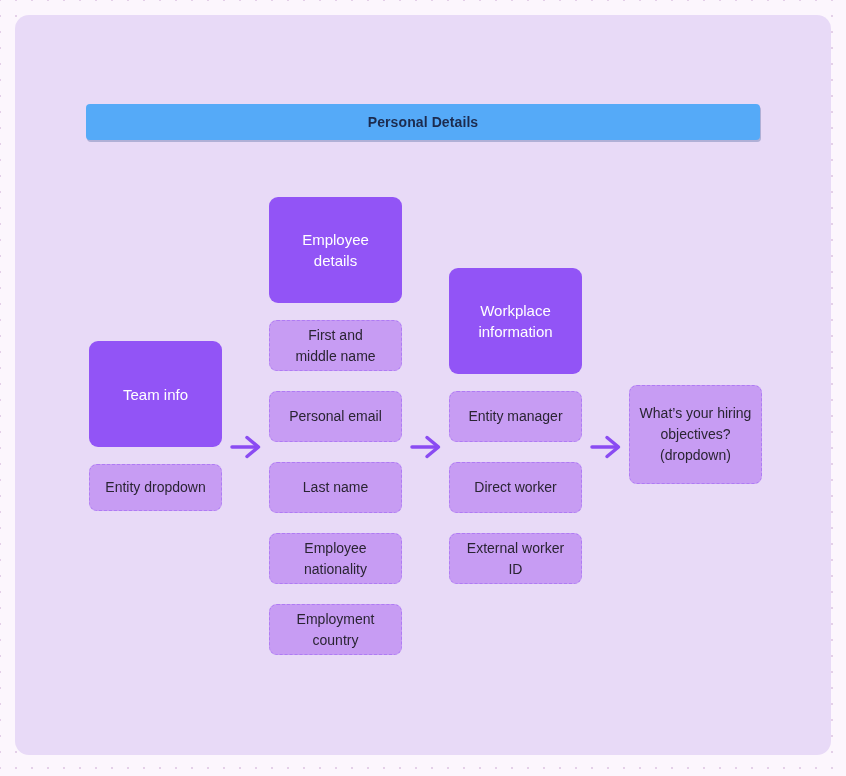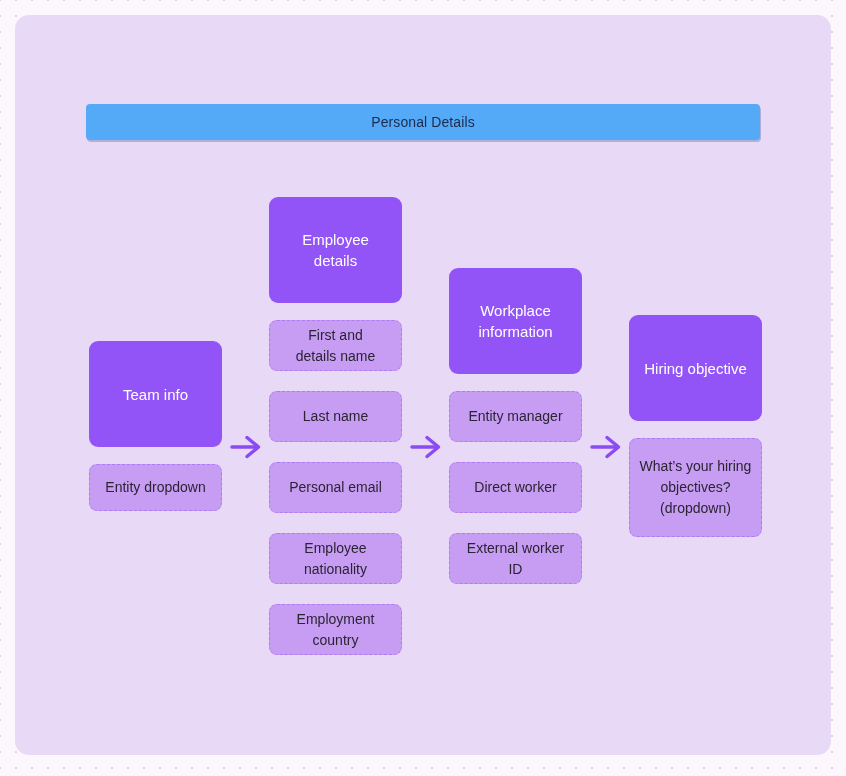--- a/index.html
+++ b/index.html
@@ -35,21 +35,21 @@
     background: var(--header-blue, #55AAF8);
     border-radius: 4px;
     display: flex;
     align-items: center;
     justify-content: center;
     box-shadow: 1px 2px 0 rgba(45, 80, 140, 0.30);
   }
   .title-bar span {
     color: var(--header-text, #1C2B4E);
     font-size: 14px;
-    font-weight: 400;
+    font-weight: 700;
     letter-spacing: 0.1px;
   }
   .flow {
     position: absolute;
     left: 74px;
     top: 182px;
     display: flex;
     align-items: center;
   }
   .column {
@@ -146,27 +146,27 @@
     </div>
 
     <div class="column">
       <div class="stage-box">
         <span>Employee
 details</span>
       </div>
       <div class="sub-list">
         <div class="field-box h-md">
           <span>First and
-details name</span>
+middle name</span>
+        </div>
+        <div class="field-box h-md">
+          <span>Personal email</span>
         </div>
         <div class="field-box h-md">
           <span>Last name</span>
-        </div>
-        <div class="field-box h-md">
-          <span>Personal email</span>
         </div>
         <div class="field-box h-md">
           <span>Employee
 nationality</span>
         </div>
         <div class="field-box h-md">
           <span>Employment
 country</span>
         </div>
       </div>
@@ -199,23 +199,20 @@
     </div>
 
     <div class="arrow-cell">
       <svg width="32" height="24" viewBox="0 0 32 24" fill="none">
         <line x1="2" y1="12" x2="27" y2="12" stroke-width="3.5" stroke-linecap="round"></line>
         <polyline points="17,2.5 28.5,12 17,21.5" stroke-width="3.5" stroke-linecap="round" stroke-linejoin="round" fill="none"></polyline>
       </svg>
     </div>
 
     <div class="column">
-      <div class="stage-box">
-        <span>Hiring objective</span>
-      </div>
       <div class="sub-list">
         <div class="field-box h-lg">
           <span>What’s your hiring
 objectives?
 (dropdown)</span>
         </div>
       </div>
     </div>
 
   </div>

